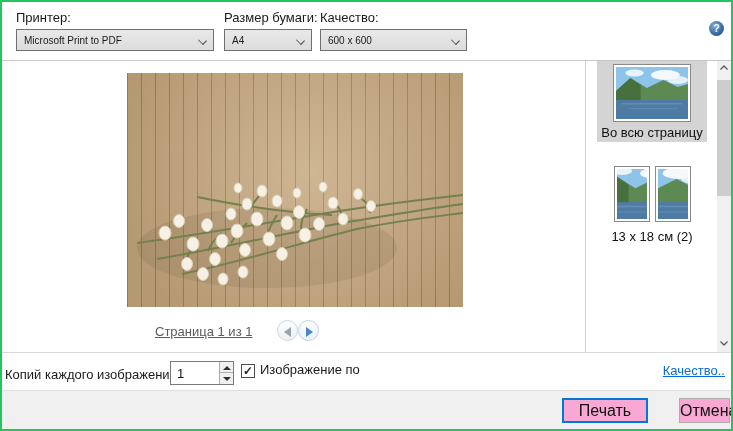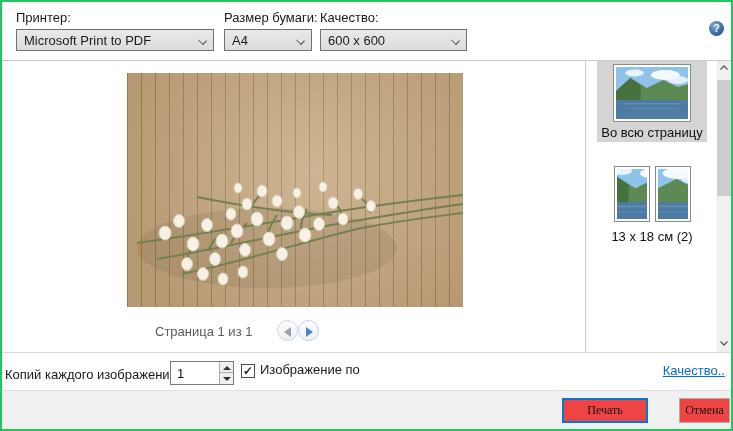--- a/index.html
+++ b/index.html
@@ -10,21 +10,21 @@
   }
   .lbl { position:absolute; font-size:13px; color:#1a1a1a; white-space:nowrap; }
 
   
   .combo {
     position:absolute; height:22px; top:27px;
     background:linear-gradient(180deg,#e9e9e9,#dcdcdc);
     border:1px solid #707070; display:flex; align-items:center;
     padding:0 22px 0 7px; cursor:default;
   }
-  .combo-text { font-size:13px; color:#1a1a1a; white-space:nowrap; overflow:hidden; }
+  .combo-text { font-size:10px; color:#1a1a1a; white-space:nowrap; overflow:hidden; }
   .combo-arrow {
     position:absolute; right:7px; top:7px; width:7px; height:7px;
     border-right:1.4px solid #4a4a4a; border-bottom:1.4px solid #4a4a4a;
     transform:rotate(45deg) scale(1,.8); transform-origin:center;
   }
   .help {
     position:absolute; left:707px; top:19px; width:15px; height:15px; border-radius:50%;
     background:radial-gradient(circle at 35% 30%, #7fa8d6, #2e5f9e 70%);
     color:#ffffff; font-size:11px; font-weight:bold; text-align:center; line-height:15px;
     cursor:pointer;
@@ -40,21 +40,21 @@
     position:absolute; left:125px; top:71px; width:336px; height:234px;
     background:
       radial-gradient(circle at 55% 42%, rgba(255,255,255,.16), rgba(62,45,25,.12) 85%),
       repeating-linear-gradient(90deg, rgba(96,74,48,.40) 0 1px, rgba(0,0,0,0) 1px 14px),
       #c6a87f;
     overflow:hidden;
   }
   .photo svg { position:absolute; left:0; top:0; }
 
   
-  .page-status { position:absolute; left:153px; top:322px; font-size:13px; color:#5b5b5b; }
+  .page-status { position:absolute; left:153px; top:322px; font-size:13px; color:#5b5b5b;text-decoration:underline; }
   .nav-btn {
     position:absolute; top:318px; width:21px; height:21px; border-radius:50%;
     background:linear-gradient(180deg,#fbfcfd,#eef2f5);
     border:1px solid #ccd6de; cursor:pointer;
   }
   .nav-btn .tri { position:absolute; top:5.5px; width:0; height:0; border-top:5px solid transparent; border-bottom:5px solid transparent; }
   .nav-prev { left:275px; }
   .nav-prev .tri { left:6px; border-right:7px solid #98a2ab; }
   .nav-next { left:296px; border-color:#bcd2e6; }
   .nav-next .tri { left:7px; border-left:7px solid #4b86c6; }
@@ -108,22 +108,22 @@
     position:absolute; right:6px; top:361px; font-size:13px; color:#0a6cd6;
     text-decoration:underline; cursor:pointer; white-space:nowrap;
   }
 
   
   .strip {
     position:absolute; left:0; top:388px; width:733px; height:41px;
     background:#f0f0f0; border-top:1px solid #dfdfdf;
   }
   .btn {
-    position:absolute; top:7px; height:25px; font-family:Liberation Serif, serif;
-    font-size:12px; color:#111; background:#ef4444; border:1px solid #adadad; cursor:pointer;
+    position:absolute; top:7px; height:25px; font-family:Liberation Sans, sans-serif;
+    font-size:16px; color:#111; background:#f9a8d4; border:1px solid #adadad; cursor:pointer;
   }
   .btn-print { left:560px; width:86px; border:1px solid #0078d7; box-shadow:inset 0 0 0 1px #0078d7; }
   .btn-cancel { left:677px; width:51px; }
 </style>
 </head>
 <body>
 
 <div class="dialog">
 
   <svg width="0" height="0" style="position:absolute">

